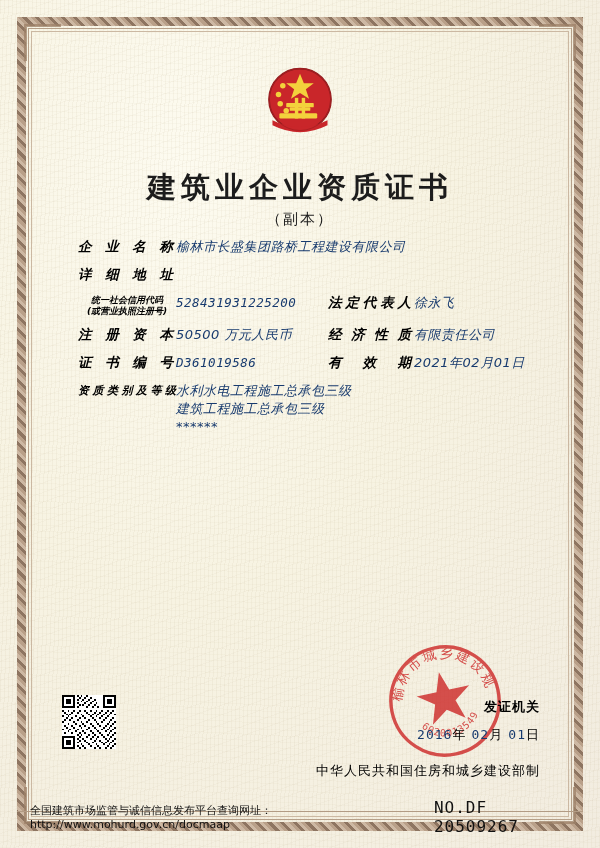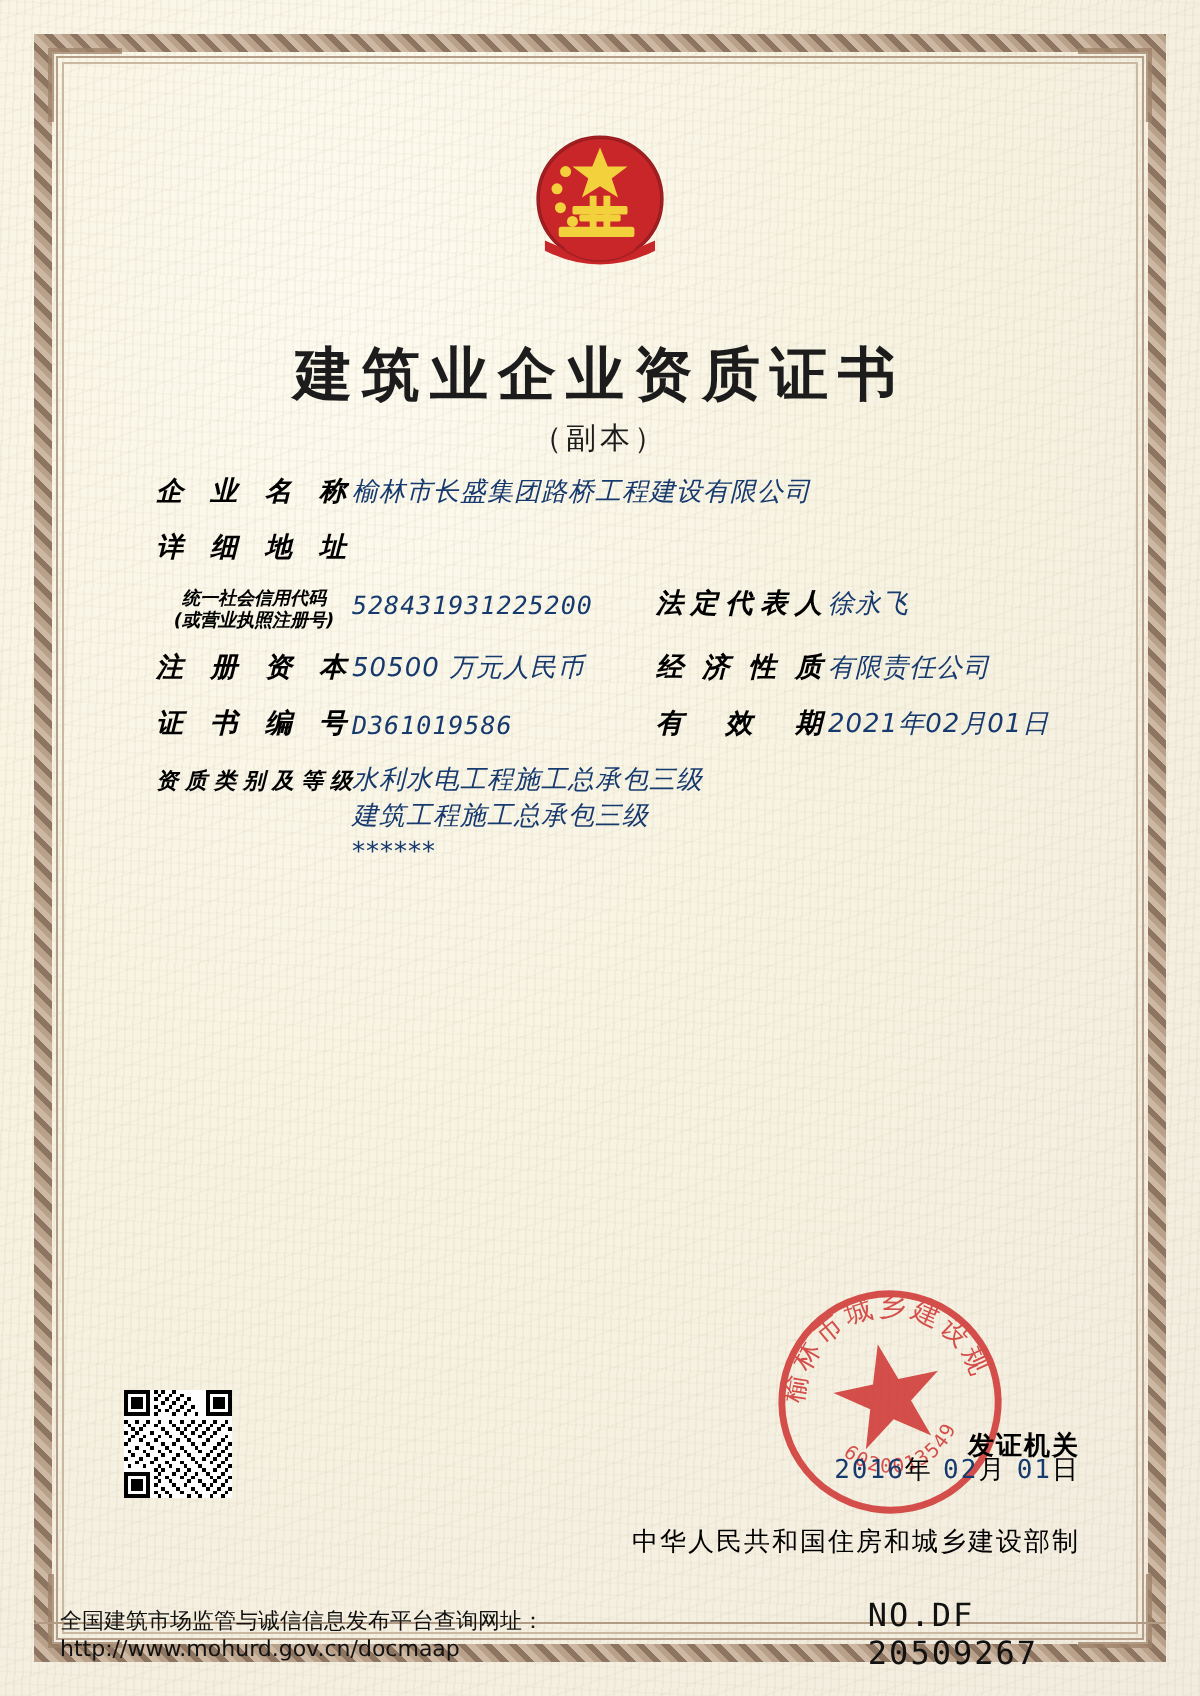--- a/index.html
+++ b/index.html
@@ -178,21 +178,21 @@
     bottom: 88px;
     width: 118px;
     height: 118px;
     opacity: .78;
     transform: rotate(-12deg);
   }
 
   .issuer {
     position: absolute;
     right: 60px;
-    bottom: 116px;
+    bottom: 132px;
     font-size: 13px;
     color: #000;
     font-weight: bold;
     letter-spacing: 1px;
   }
   .issue-date {
     position: absolute;
     right: 60px;
     bottom: 104px;
     font-size: 13px;

